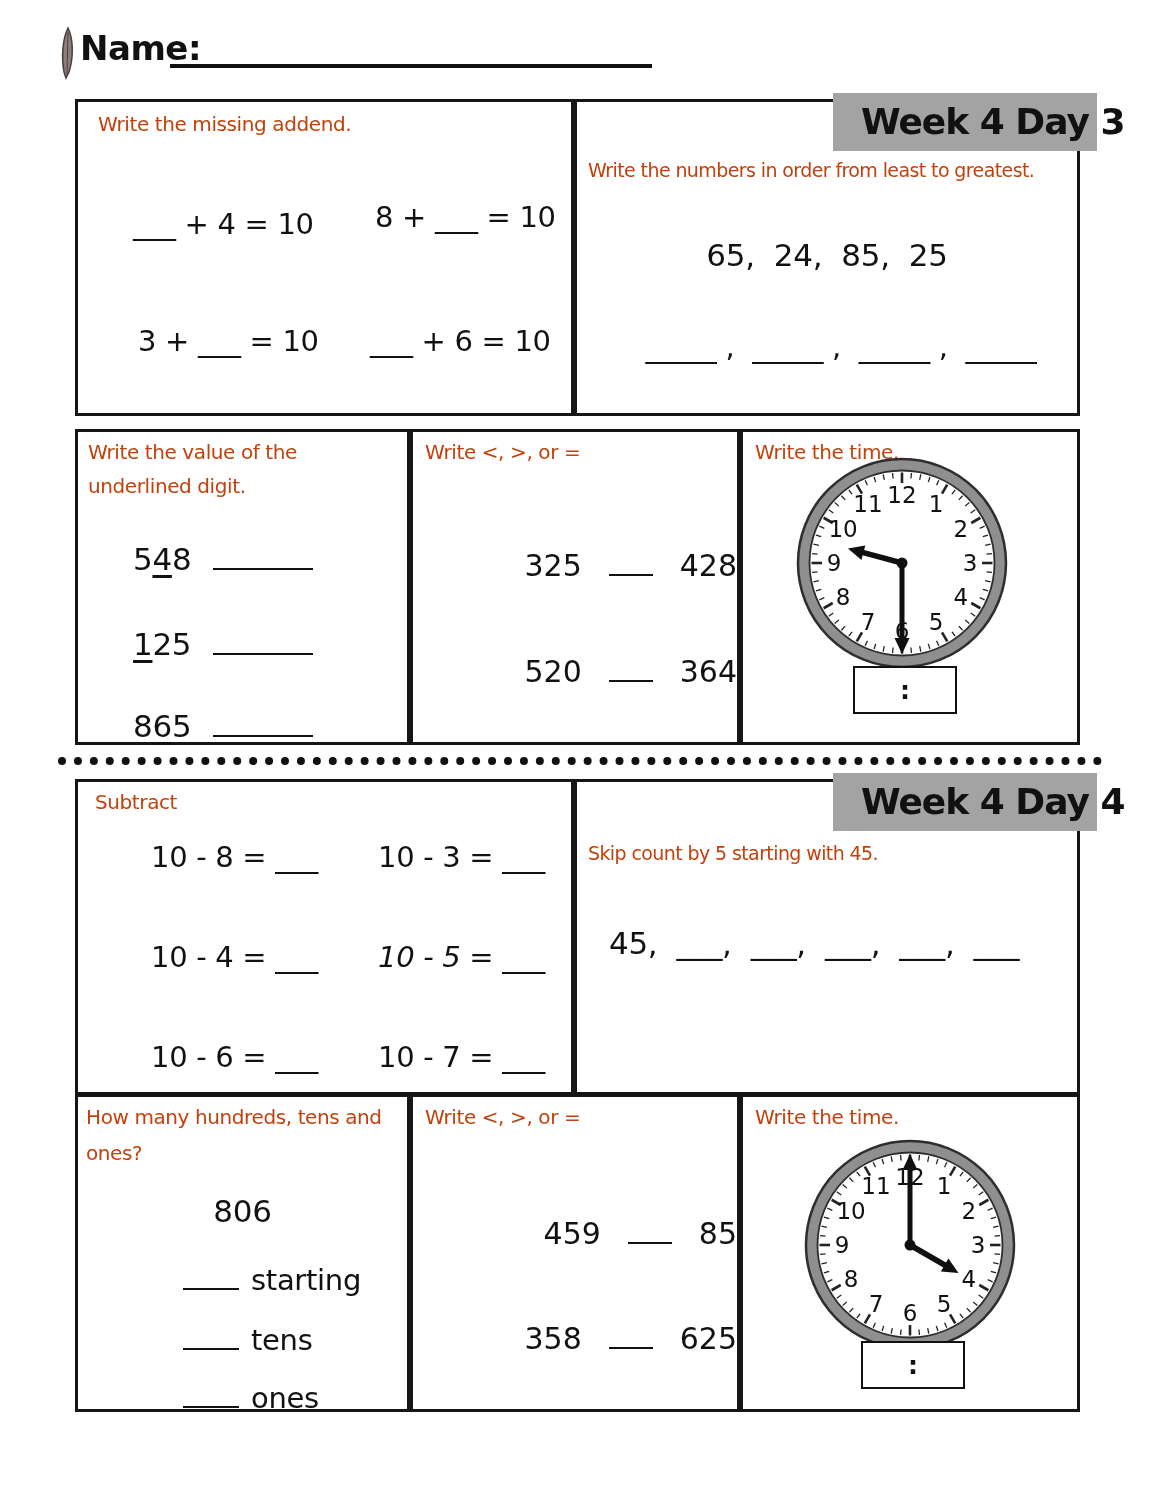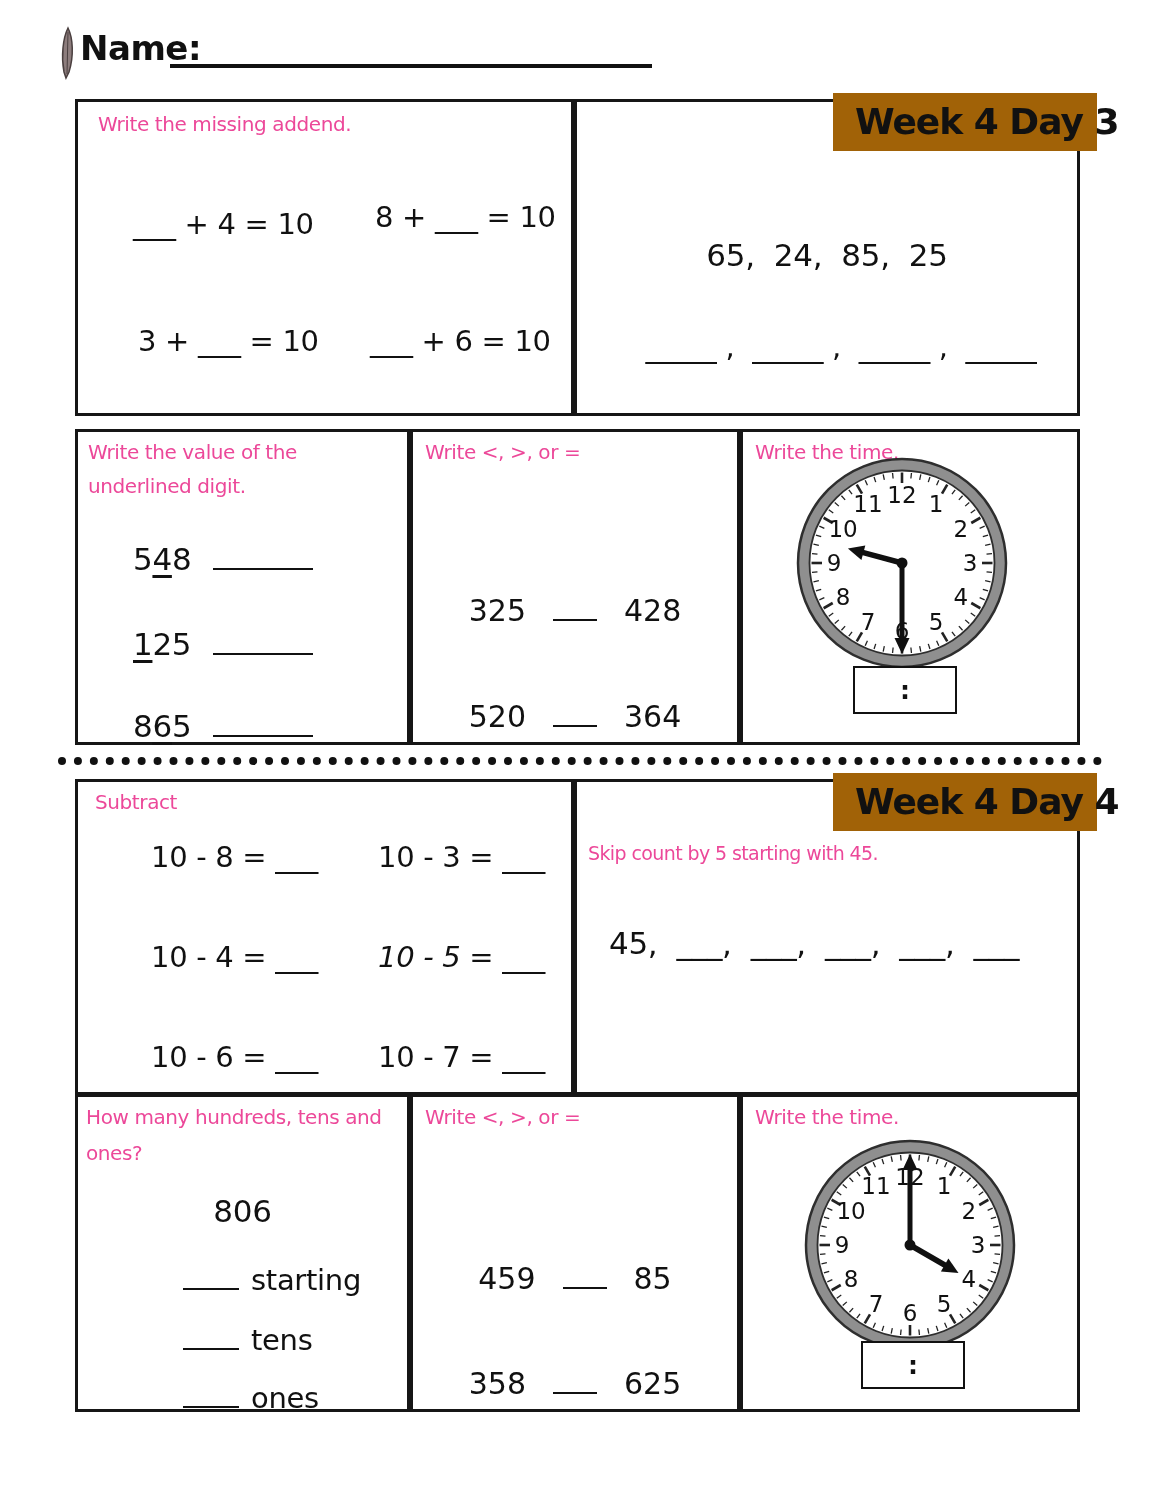--- a/index.html
+++ b/index.html
@@ -2,34 +2,34 @@
 <html><head>
 <meta charset="utf-8">
 <style>
   html,body{margin:0;padding:0;}
   body{
     width:1159px;height:1500px;position:relative;background:#ffffff;
     font-family:"DejaVu Sans","Liberation Sans",sans-serif;color:#111;
     overflow:hidden;
   }
   .box{position:absolute;border:3px solid #161616;background:#fff;box-sizing:border-box;}
-  .instr{position:absolute;font-size:20px;letter-spacing:-0.4px;white-space:nowrap;color:#ec4899;}
+  .instr{position:absolute;font-size:20px;letter-spacing:-0.4px;white-space:nowrap;color:#c2410c;}
   .instr.small{font-size:19px;letter-spacing:-0.6px;}
   .prob{position:absolute;font-size:29px;white-space:pre;letter-spacing:-0.3px;}
   .big{font-size:31px;}
   .centered{left:0;width:100%;text-align:center;}
   .blank{display:inline-block;border-bottom:2.5px solid #111;vertical-align:baseline;}
   .ansline{width:100px;height:1.05em;margin-left:22px;}
   .cmp-blank{width:44px;height:1.0em;}
   .pv-blank{width:56px;height:1.0em;margin-right:12px;}
-  .cmp-row{position:absolute;left:0;width:100%;display:flex;justify-content:center;align-items:baseline;gap:27px;font-size:30px;margin-top:45px;}
+  .cmp-row{position:absolute;left:0;width:100%;display:flex;justify-content:flex-end;align-items:baseline;gap:27px;font-size:30px;}
   .banner{
-    position:absolute;background:#a16207;z-index:5;
+    position:absolute;background:#a3a3a3;z-index:5;
     font-size:36px;font-weight:600;letter-spacing:-1px;
-    line-height:57px;padding-left:22px;box-sizing:border-box;white-space:nowrap;
+    line-height:57px;padding-left:28px;box-sizing:border-box;white-space:nowrap;
   }
   .name-label{position:absolute;left:80px;top:28px;font-size:34px;font-weight:600;letter-spacing:-0.5px;}
   .name-line{position:absolute;left:170px;top:64px;width:482px;height:4px;background:#111;}
   .dotted-sep{position:absolute;left:58px;top:757px;width:1044px;height:0;border-top:8px dotted #111;}
   .u{text-decoration:underline;text-decoration-thickness:2.5px;text-underline-offset:5px;}
   .timebox{position:absolute;border:2px solid #111;background:#fff;box-sizing:border-box;
     display:flex;align-items:center;justify-content:center;font-size:25px;font-weight:700;}
   .clock{position:absolute;width:220px;height:220px;}
   svg text{font-family:"DejaVu Sans","Liberation Sans",sans-serif;}
 </style>
@@ -47,20 +47,21 @@
 
 <div class="box" style="left:75px;top:99px;width:499px;height:317px;">
   <div class="instr" style="left:20px;top:10px;">Write the missing addend.</div>
   <div class="prob" style="left:55px;top:105px;">___ + 4 = 10</div>
   <div class="prob" style="left:297px;top:98px;">8 + ___ = 10</div>
   <div class="prob" style="left:60px;top:222px;">3 + ___ = 10</div>
   <div class="prob" style="left:292px;top:222px;">___ + 6 = 10</div>
 </div>
 
 <div class="box" style="left:574px;top:99px;width:506px;height:317px;">
+  <div class="instr small" style="left:11px;top:57px;">Write the numbers in order from least to greatest.</div>
   <div class="prob big centered" style="top:135px;">65,  24,  85,  25</div>
   <div class="prob centered" style="top:228px;padding-left:14px;">_____ ,  _____ ,  _____ ,  _____</div>
 </div>
 
 <div class="box" style="left:75px;top:429px;width:335px;height:316px;">
   <div class="instr" style="left:10px;top:8px;">Write the value of the</div>
   <div class="instr" style="left:10px;top:42px;">underlined digit.</div>
 
   <div class="prob big" style="left:55px;top:103px;"><span>5</span><span class="u">4</span><span>8</span><span class="blank ansline"></span></div>
 

